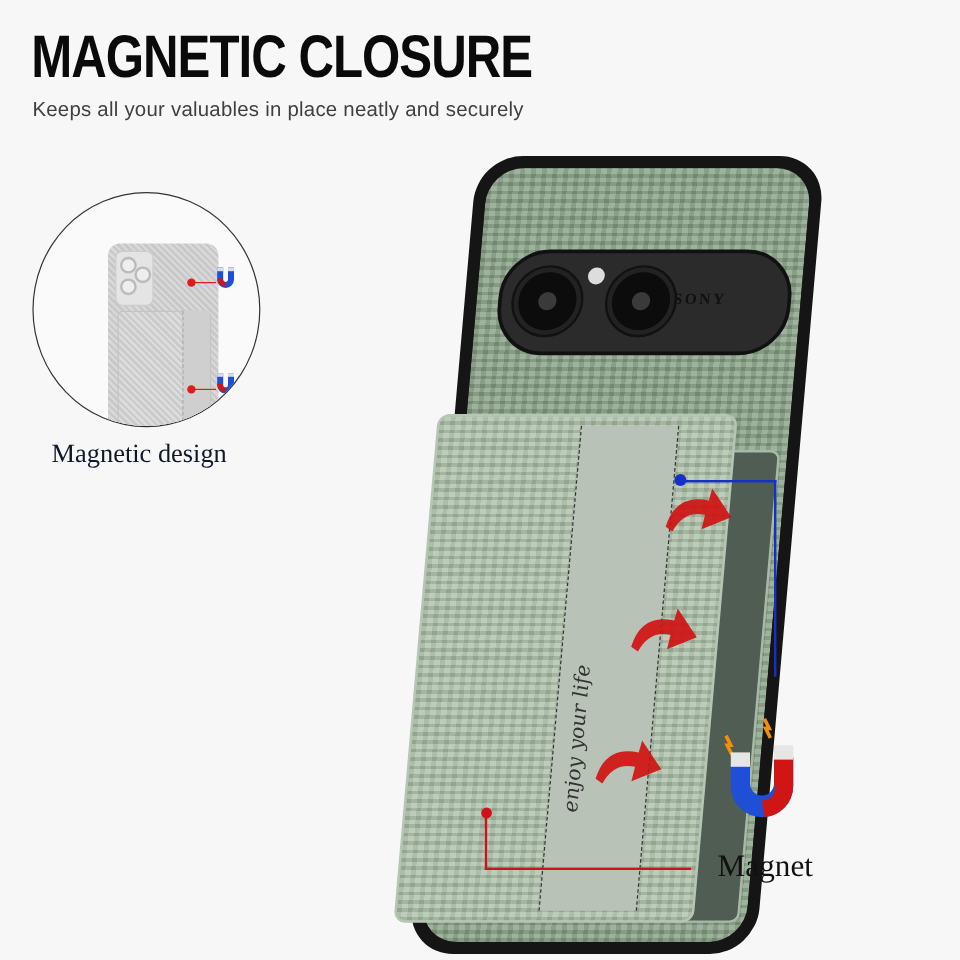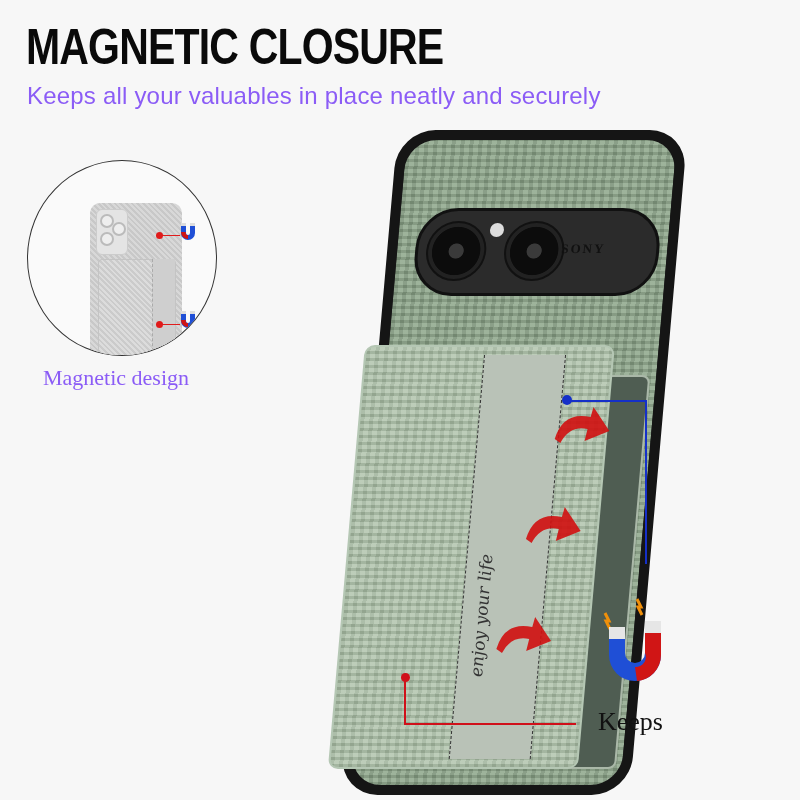--- a/index.html
+++ b/index.html
@@ -1,28 +1,28 @@
 <!DOCTYPE html>
 <html><head>
 <meta charset="utf-8">
 <style>
   html, body { margin:0; padding:0; }
   body { width:800px; height:800px; background:#f7f7f7; position:relative; overflow:hidden; font-family:"Liberation Sans", sans-serif; }
   .title { position:absolute; left:26px; top:22px; font-family:"Liberation Sans", sans-serif; font-weight:900; font-size:50px; letter-spacing:-1px; color:#0a0a0a; transform:scaleX(0.82); transform-origin:left top; line-height:1; }
-  .subtitle { position:absolute; left:27px; top:82px; font-size:24px; color:#8b5cf6; font-family:"Liberation Sans", sans-serif; letter-spacing:0.2px; }
+  .subtitle { position:absolute; left:27px; top:82px; font-size:17px; color:#404040; font-family:"Liberation Sans", sans-serif; letter-spacing:0.2px; }
   .circle { position:absolute; left:27px; top:160px; width:188px; height:194px; border:1.5px solid #333; border-radius:50%; background:#fafafa; overflow:hidden; }
   .mini-phone { position:absolute; left:62px; top:42px; width:92px; height:172px; border-radius:10px; background:repeating-linear-gradient(45deg,#d8d8d8 0 2px,#c8c8c8 2px 4px); }
   .mini-cam { position:absolute; left:6px; top:6px; width:30px; height:44px; border-radius:6px; background:#e4e4e4; border:1px solid #ccc; }
   .mini-lens { position:absolute; width:10px; height:10px; border-radius:50%; border:2px solid #bbb; background:#eee; }
   .mini-pocket { position:absolute; left:8px; top:56px; width:76px; height:112px; border-radius:4px; background:repeating-linear-gradient(45deg,#dcdcdc 0 2px,#cbcbcb 2px 4px); border:1px solid #c4c4c4; }
   .mini-strip { position:absolute; left:62px; top:56px; width:22px; height:112px; background:#cfcfcf; border-left:1px dashed #aaa; }
   .dot-red { position:absolute; width:7px; height:7px; border-radius:50%; background:#e01b1b; }
   .line-red-small { position:absolute; height:1px; background:#e01b1b; }
   .mini-magnet { position:absolute; width:20px; height:22px; }
-  .caption-left { position:absolute; left:43px; top:365px; font-family:"Liberation Serif", serif; font-size:22px; color:#8b5cf6; }
+  .caption-left { position:absolute; left:43px; top:365px; font-family:"Liberation Serif", serif; font-size:22px; color:#0f172a; }
   .phone { position:absolute; left:330px; top:130px; width:300px; height:660px; transform:skewX(-5deg); transform-origin:bottom left; }
   .phone-body { position:absolute; left:10px; top:0; width:290px; height:665px; background:#151515; border-radius:38px; }
   .phone-back { position:absolute; left:20px; top:10px; width:270px; height:645px; border-radius:30px;
     background:
       repeating-linear-gradient(0deg, rgba(0,0,0,0.10) 0 3px, rgba(255,255,255,0.08) 3px 7px),
       repeating-linear-gradient(90deg, rgba(0,0,0,0.10) 0 4px, rgba(255,255,255,0.06) 4px 9px),
       #8fa88c; }
   .cam-bar { position:absolute; left:18px; top:68px; width:238px; height:82px; background:#2b2b2b; border-radius:40px; border:3px solid #111; }
   .lens { position:absolute; top:10px; width:56px; height:56px; border-radius:50%; background:radial-gradient(circle,#3a3a3a 0 18%,#0c0c0c 20% 60%,#222 62% 100%); border:2px solid #111; }
   .flash { position:absolute; left:70px; top:12px; width:14px; height:14px; border-radius:50%; background:#ddd; }
@@ -114,14 +114,14 @@
 
 <svg class="magnet" viewBox="0 0 80 90">
   <path d="M8 18 l4 8 l-3 0 l4 8" stroke="#f0900a" stroke-width="3" fill="none"></path>
   <path d="M40 4 l4 8 l-3 0 l4 8" stroke="#f0900a" stroke-width="3" fill="none"></path>
   <path d="M12 42 h16 v16 a10 10 0 0 0 20 0 v-22 h16 v24 a26 26 0 0 1 -52 0z" fill="#1f4fd6"></path>
   <path d="M48 36 h16 v24 a26 26 0 0 1 -24 26 l-2 -14 a10 10 0 0 0 10 -14z" fill="#d01515"></path>
   <rect x="12" y="32" width="16" height="12" fill="#e6e6e6"></rect>
   <rect x="48" y="26" width="16" height="12" fill="#e6e6e6"></rect>
 </svg>
 <div class="caption-right">
-  <div>Keeps</div>
+  <div>Magnet</div>
 </div>
 
 </body></html>

